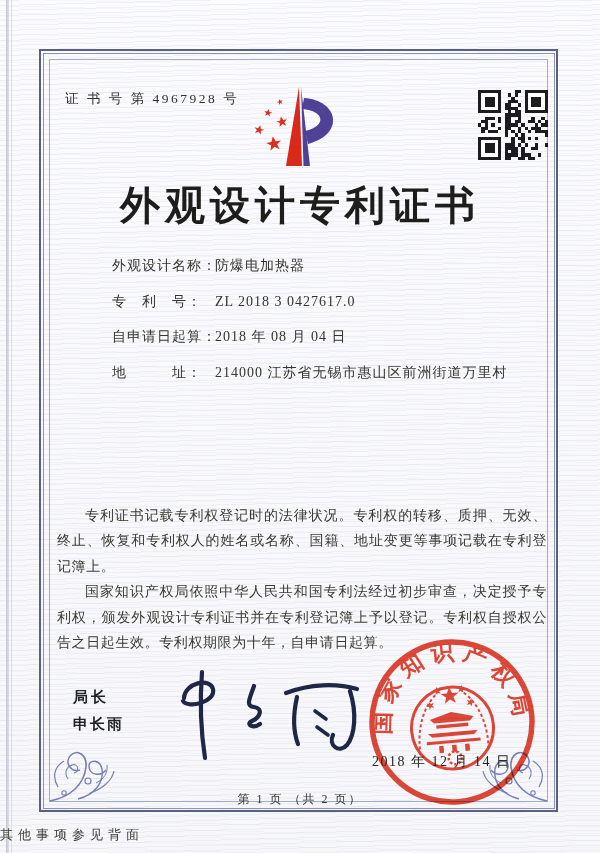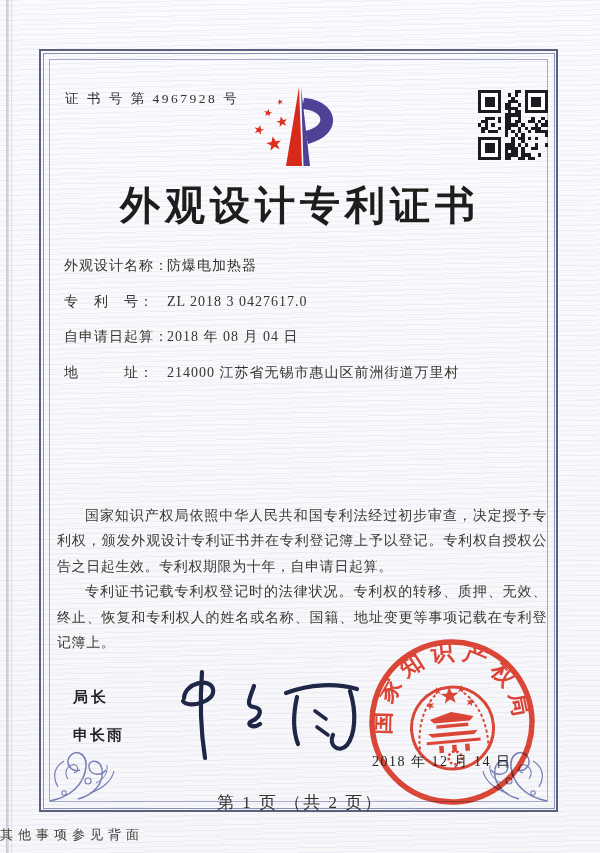--- a/index.html
+++ b/index.html
@@ -49,47 +49,47 @@
   .qr{position:absolute;left:478px;top:90px;width:70px;height:70px;}
 
   .title{
     position:absolute;left:0;right:0;top:178px;
     text-align:center;
     font-size:40px;font-weight:700;letter-spacing:5px;color:#1d1d1c;
   }
 
   
   .fields{position:absolute;left:64px;top:257px;width:478px;font-size:14px;color:#35352f;}
-  .field-row{height:35.5px;white-space:nowrap;}
+  .field-row{height:35.5px;white-space:nowrap;margin-left:48px;}
   .field-label{display:inline-block;width:103px;letter-spacing:1px;}
   .field-value{letter-spacing:1px;}
   .grant-row{position:relative;height:35.5px;white-space:nowrap;}
   .grant-no{position:absolute;left:246px;top:0;}
   .grant-row .field-label{width:auto;margin-right:2px;}
 
   
   .paragraphs{
     position:absolute;left:57px;top:503px;width:490px;
     font-size:14px;line-height:1.82;letter-spacing:.6px;
     text-align:justify;color:#3a3a33;
   }
   .paragraphs p{margin:0;text-indent:2em;}
 
   
   .officer{position:absolute;left:73px;top:688px;font-family:Liberation Mono, monospace;color:#23232a;}
   .officer-title{font-size:15px;letter-spacing:3px;font-weight:600;}
-  .officer-name{font-size:15px;letter-spacing:2px;font-weight:600;margin-top:19px;}
+  .officer-name{font-size:15px;letter-spacing:2px;font-weight:600;margin-top:8px;}
   .signature{position:absolute;left:150px;top:656px;width:225px;height:115px;}
 
   .seal{position:absolute;left:366px;top:636px;width:172px;height:172px;mix-blend-mode:multiply;opacity:.93;transform:rotate(-5deg);}
   .seal-date{position:absolute;left:372px;top:753px;font-size:14px;letter-spacing:1.5px;color:#26261f;z-index:5;}
 
   .footer-page{
     position:absolute;left:0;right:0;top:791px;
-    text-align:center;font-size:17px;letter-spacing:2px;color:#33332c;
+    text-align:center;font-size:12px;letter-spacing:2px;color:#33332c;
   }
   .back-note{
     position:absolute;left:0;right:0;top:826px;
     font-size:13px;letter-spacing:5px;color:#3c3c35;
   }
 </style>
 </head>
 <body>
 
 <div class="page">
@@ -284,22 +284,22 @@
     </div>
     <div class="field-row">
       <span class="field-label">自申请日起算：</span><span class="field-value">2018 年 08 月 04 日</span>
     </div>
     <div class="field-row">
       <span class="field-label">地　　　址：</span><span class="field-value">214000 江苏省无锡市惠山区前洲街道万里村</span>
     </div>
   </div>
 
   <div class="paragraphs">
+    <p>专利证书记载专利权登记时的法律状况。专利权的转移、质押、无效、终止、恢复和专利权人的姓名或名称、国籍、地址变更等事项记载在专利登记簿上。</p>
     <p>国家知识产权局依照中华人民共和国专利法经过初步审查，决定授予专利权，颁发外观设计专利证书并在专利登记簿上予以登记。专利权自授权公告之日起生效。专利权期限为十年，自申请日起算。</p>
-    <p>专利证书记载专利权登记时的法律状况。专利权的转移、质押、无效、终止、恢复和专利权人的姓名或名称、国籍、地址变更等事项记载在专利登记簿上。</p>
   </div>
 
   <div class="officer">
     <div class="officer-title">局长</div>
     <div class="officer-name">申长雨</div>
   </div>
 
   <svg class="signature" viewBox="0 0 225 115" fill="none" stroke="#1f2747" stroke-width="4.2" stroke-linecap="round">
     <path d="M52,16 C50,42 50,70 55,102"></path>
     <path d="M34,42 C35,27 60,21 63,33 C66,46 38,53 33,45"></path>

